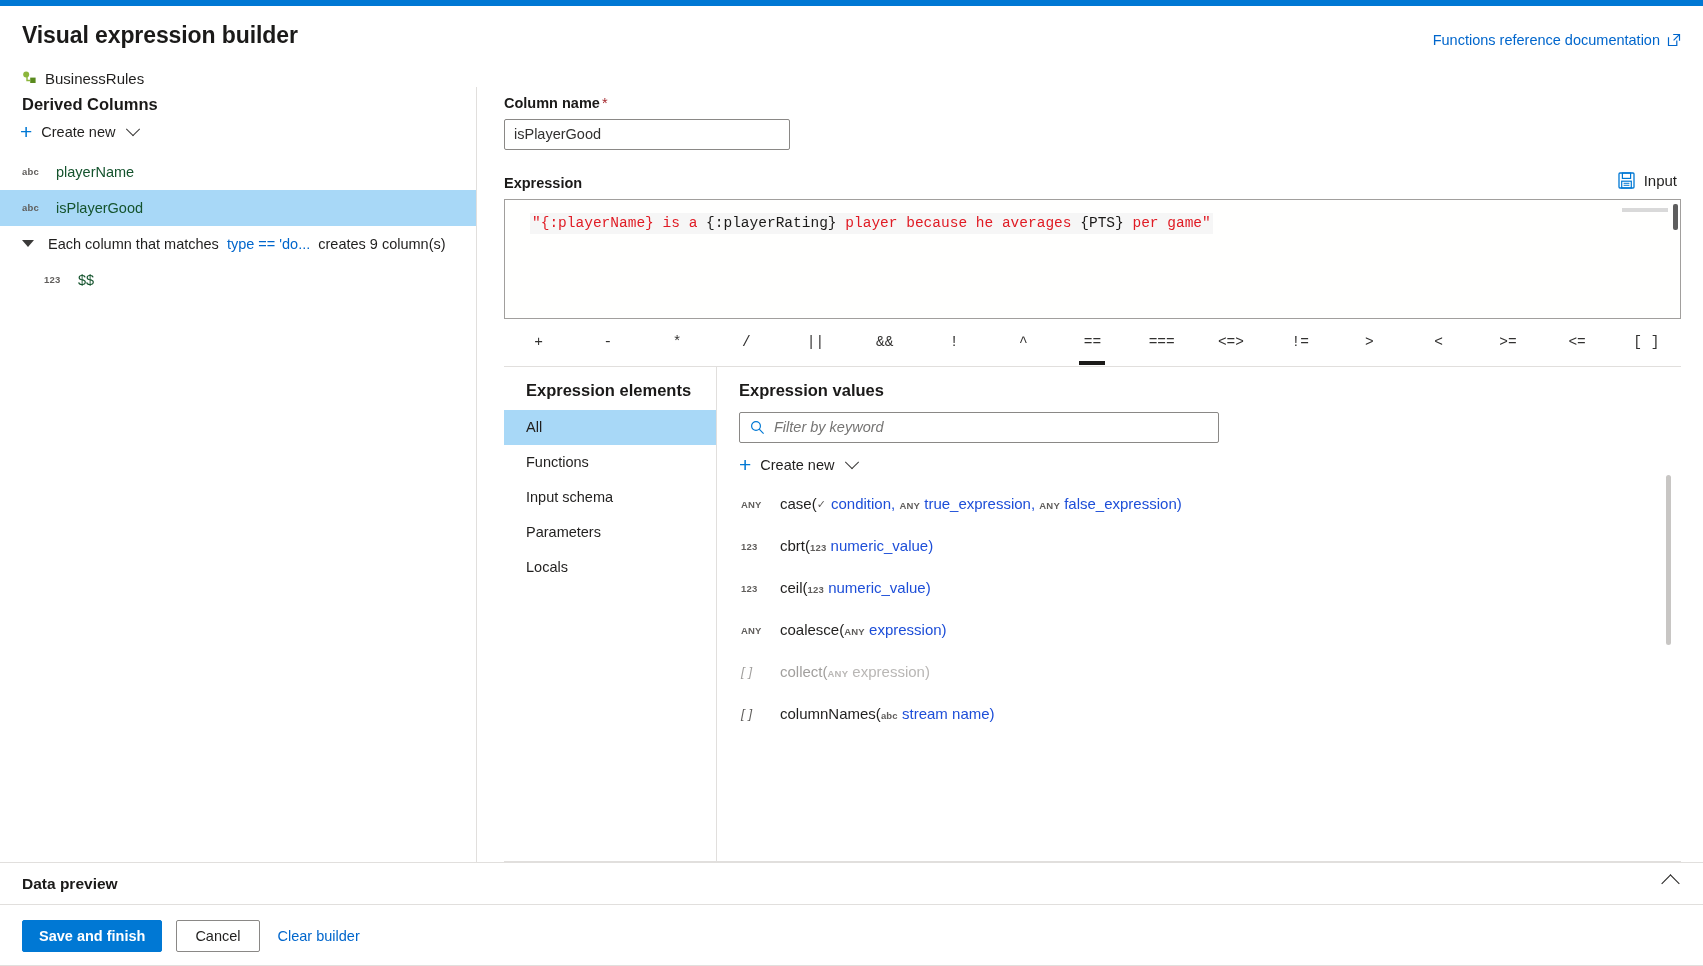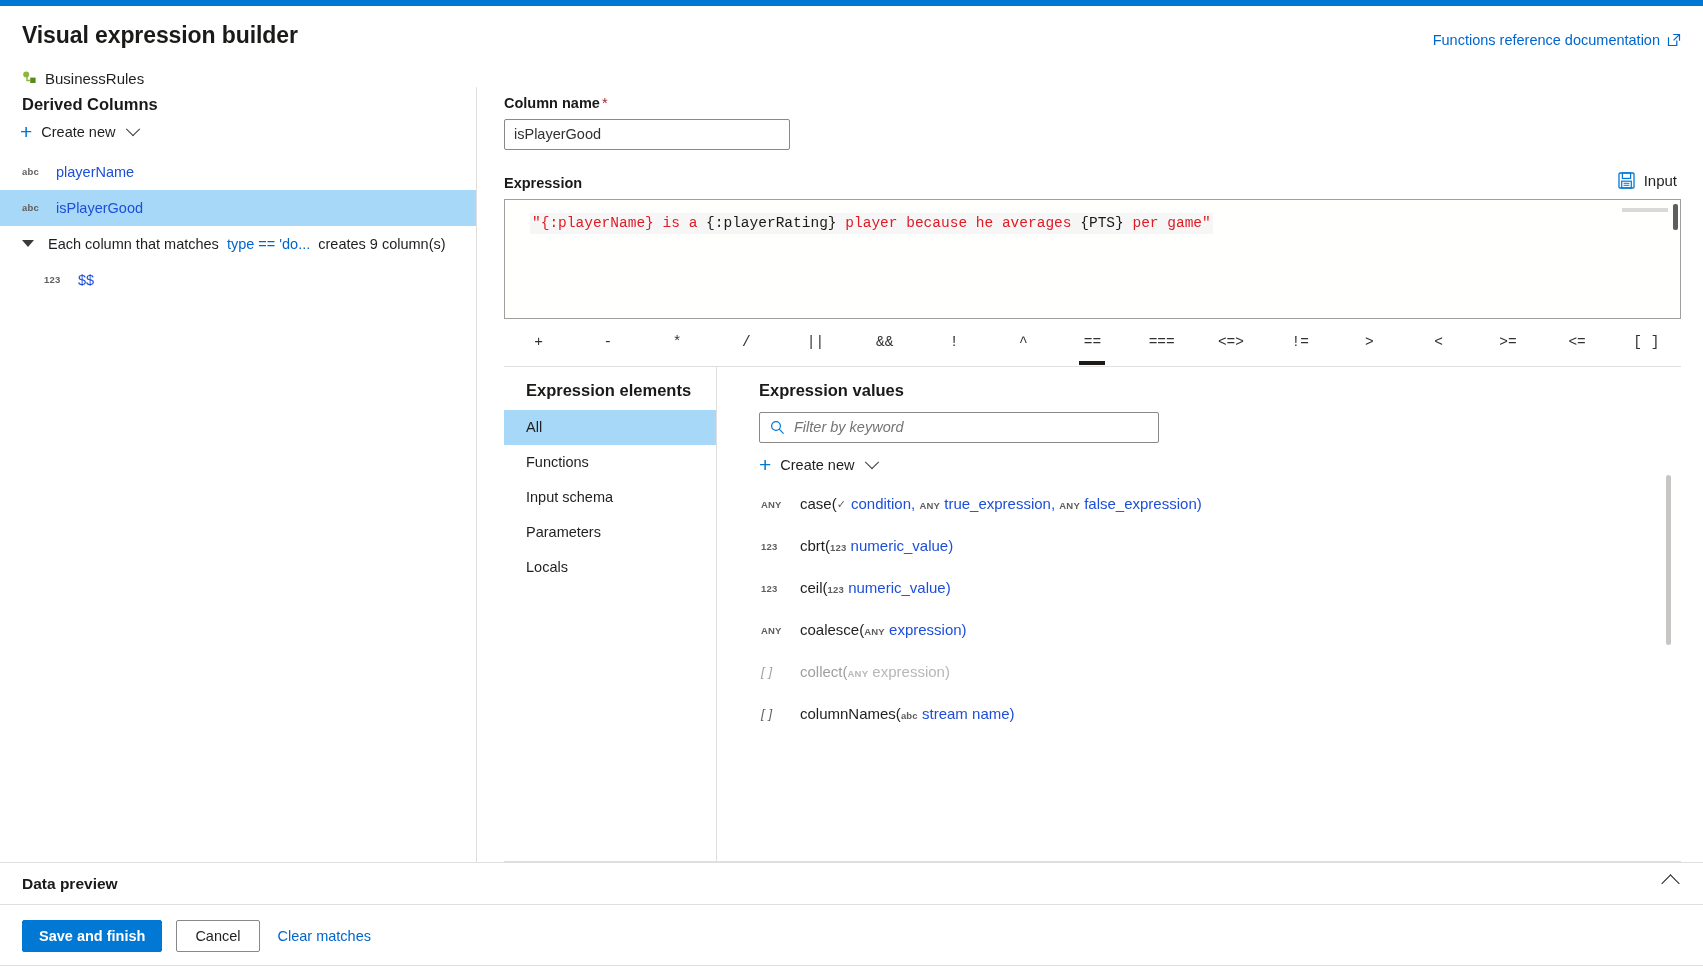--- a/index.html
+++ b/index.html
@@ -130,21 +130,21 @@
   .col-row.selected { background: #a8d8f7; }
   .type-badge {
     font-size: 9.5px;
     font-weight: 700;
     color: #605e5c;
     letter-spacing: 0.2px;
     width: 20px;
     flex: 0 0 20px;
     text-align: left;
   }
-  .col-name { color: #1d4ed8; }
+  .col-name { color: #14532d; }
 
   .rule-row {
     display: flex;
     align-items: center;
     gap: 8px;
     height: 36px;
     padding-left: 22px;
     font-size: 14.5px;
     cursor: pointer;
     white-space: nowrap;
@@ -289,21 +289,20 @@
     background: #1b1a19;
   }
 
   
   .lower {
     flex: 1 1 auto;
     display: flex;
     min-height: 0;
     margin-right: 22px;
     border-bottom: 1px solid #e1dfdd;
-    gap: 20px;
   }
   .elements-col {
     width: 213px;
     flex: 0 0 213px;
     border-right: 1px solid #e1dfdd;
     padding-top: 14px;
   }
   .panel-heading {
     font-size: 16.5px;
     font-weight: 700;
@@ -329,21 +328,21 @@
     position: relative;
     overflow: hidden;
   }
   .values-col .panel-heading { padding-left: 0; }
   .search-wrap {
     position: relative;
     width: 400px;
     margin-top: 2px;
   }
   .search-input {
-    width: 400px;
+    width: 480px;
     height: 31px;
     border: 1px solid #8a8886;
     border-radius: 2px;
     padding: 0 8px 0 34px;
     font-size: 14.5px;
     font-family: "Liberation Sans", sans-serif;
     color: #323130;
     outline: none;
     background: #fff;
   }
@@ -672,17 +671,17 @@
   </div>
 
   <div class="data-preview">
     <span class="data-preview-title">Data preview</span>
     <span class="caret-up"></span>
   </div>
 
   <div class="footer">
     <button class="btn-primary">Save and finish</button>
     <button class="btn-default">Cancel</button>
-    <button class="link-btn">Clear matches</button>
+    <button class="link-btn">Clear builder</button>
   </div>
 
   <div class="bottom-edge"></div>
 </div>
 
 </body></html>

